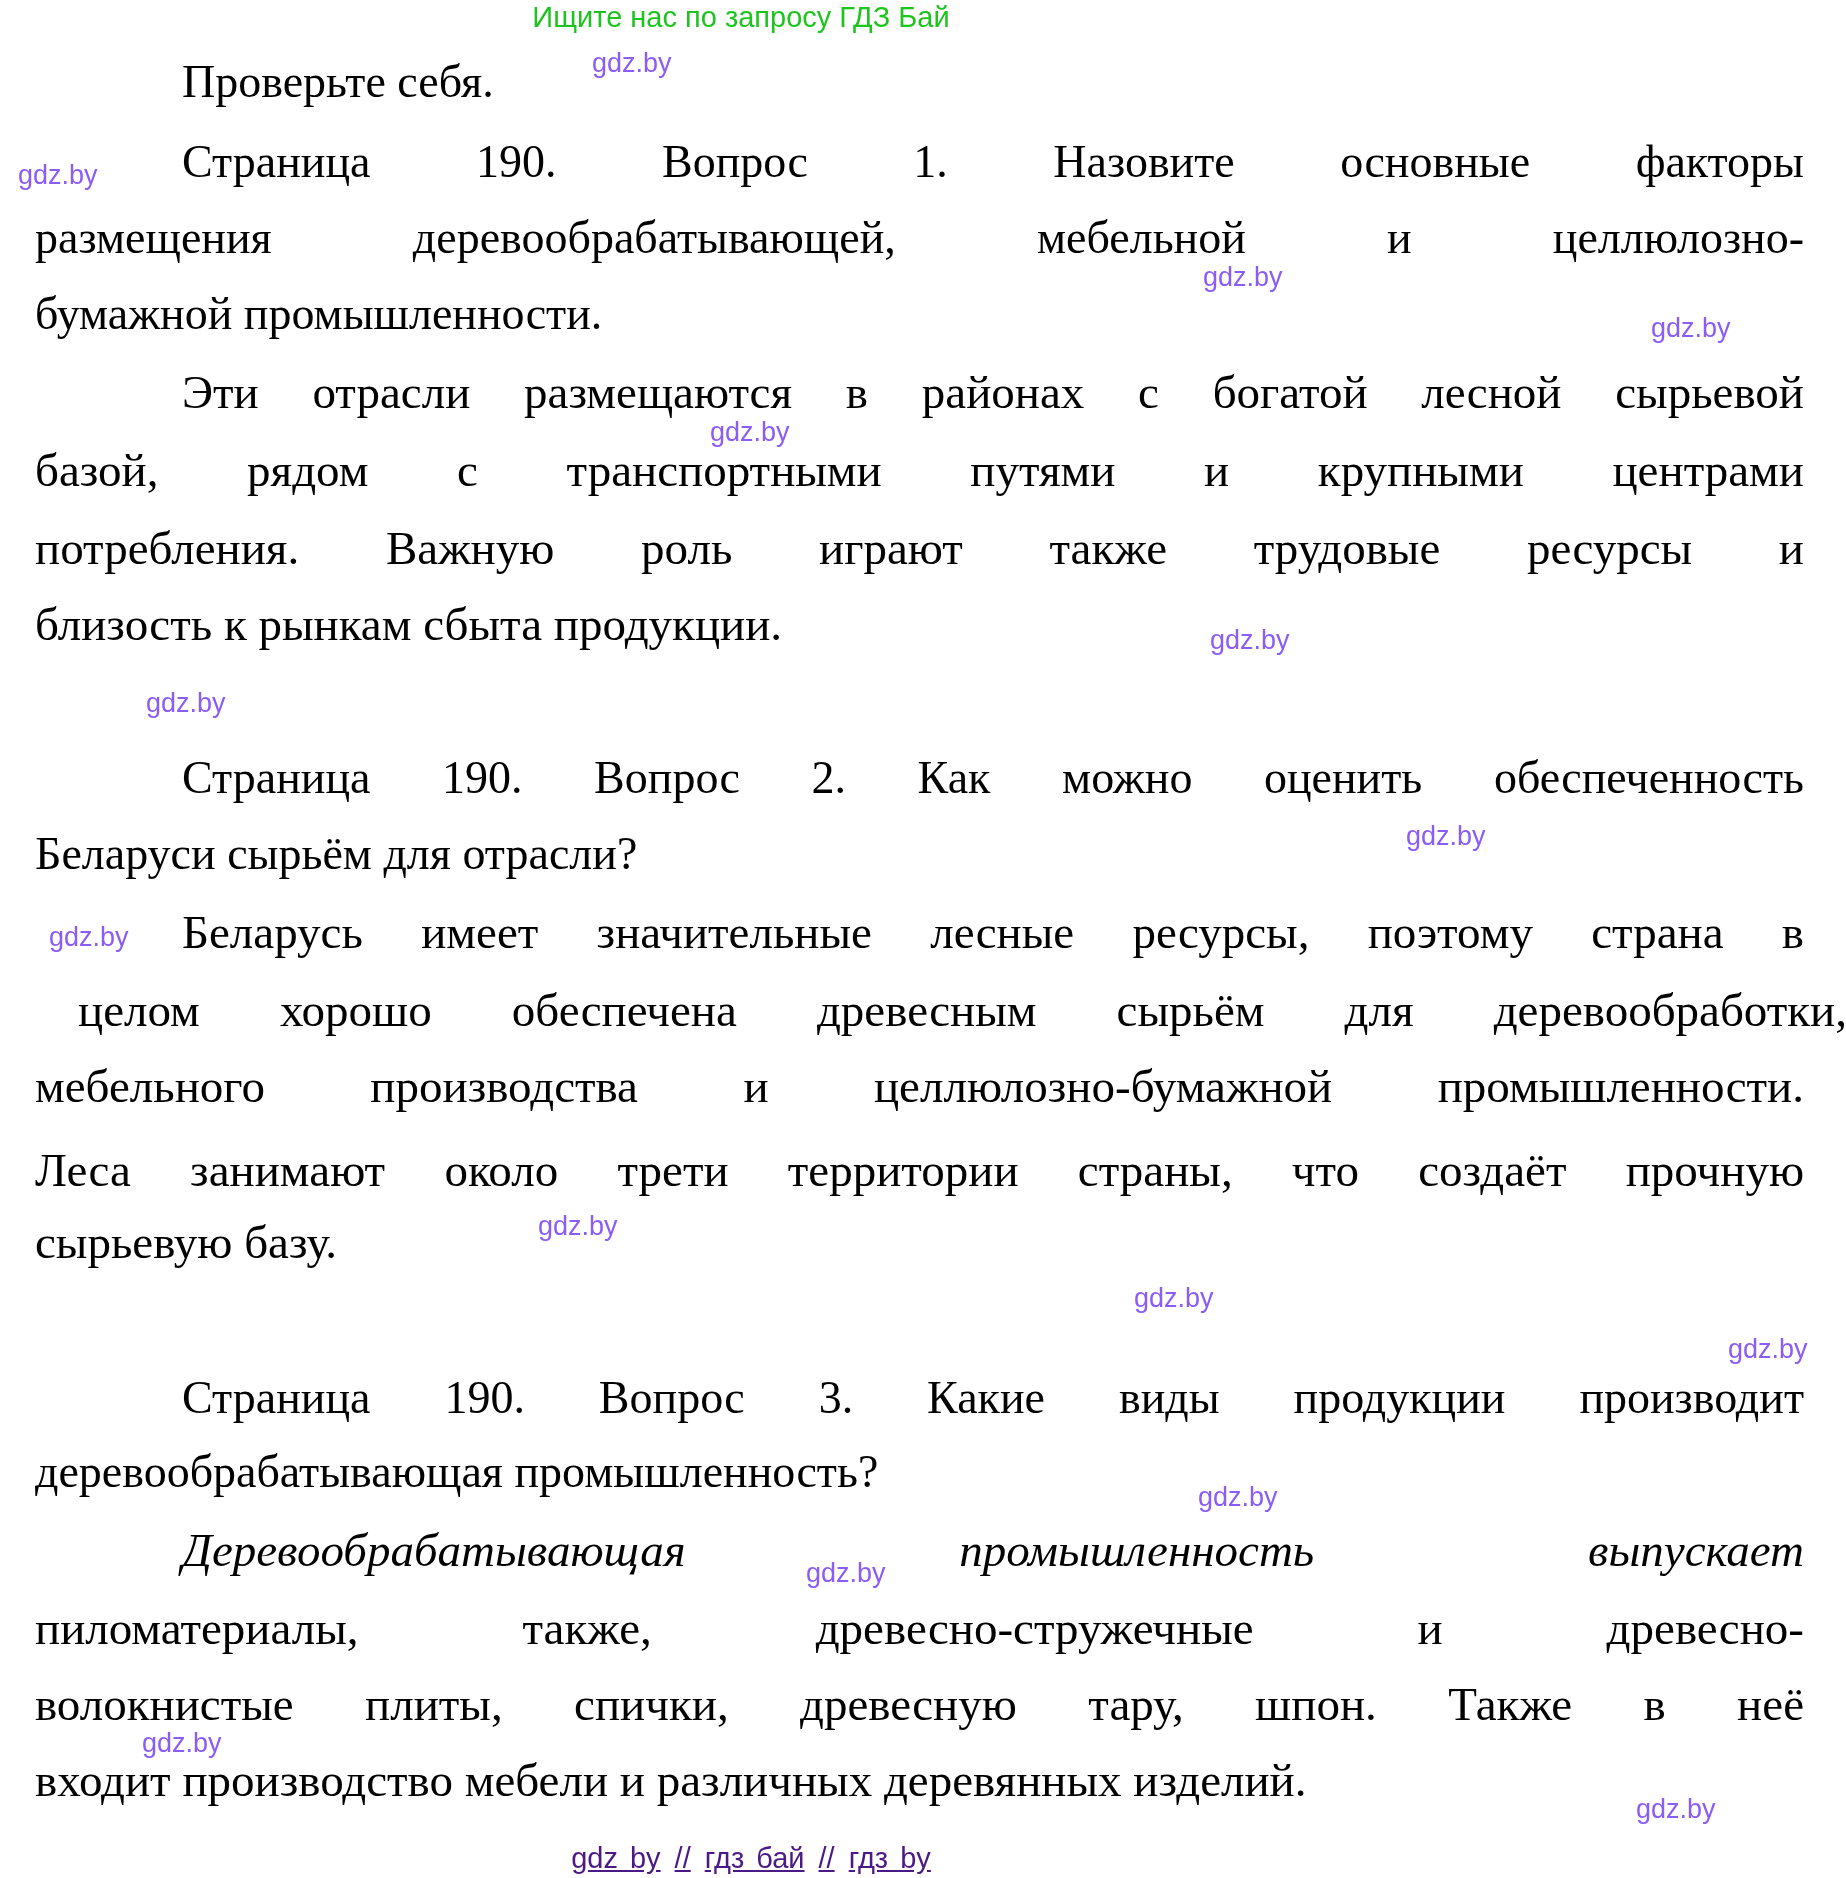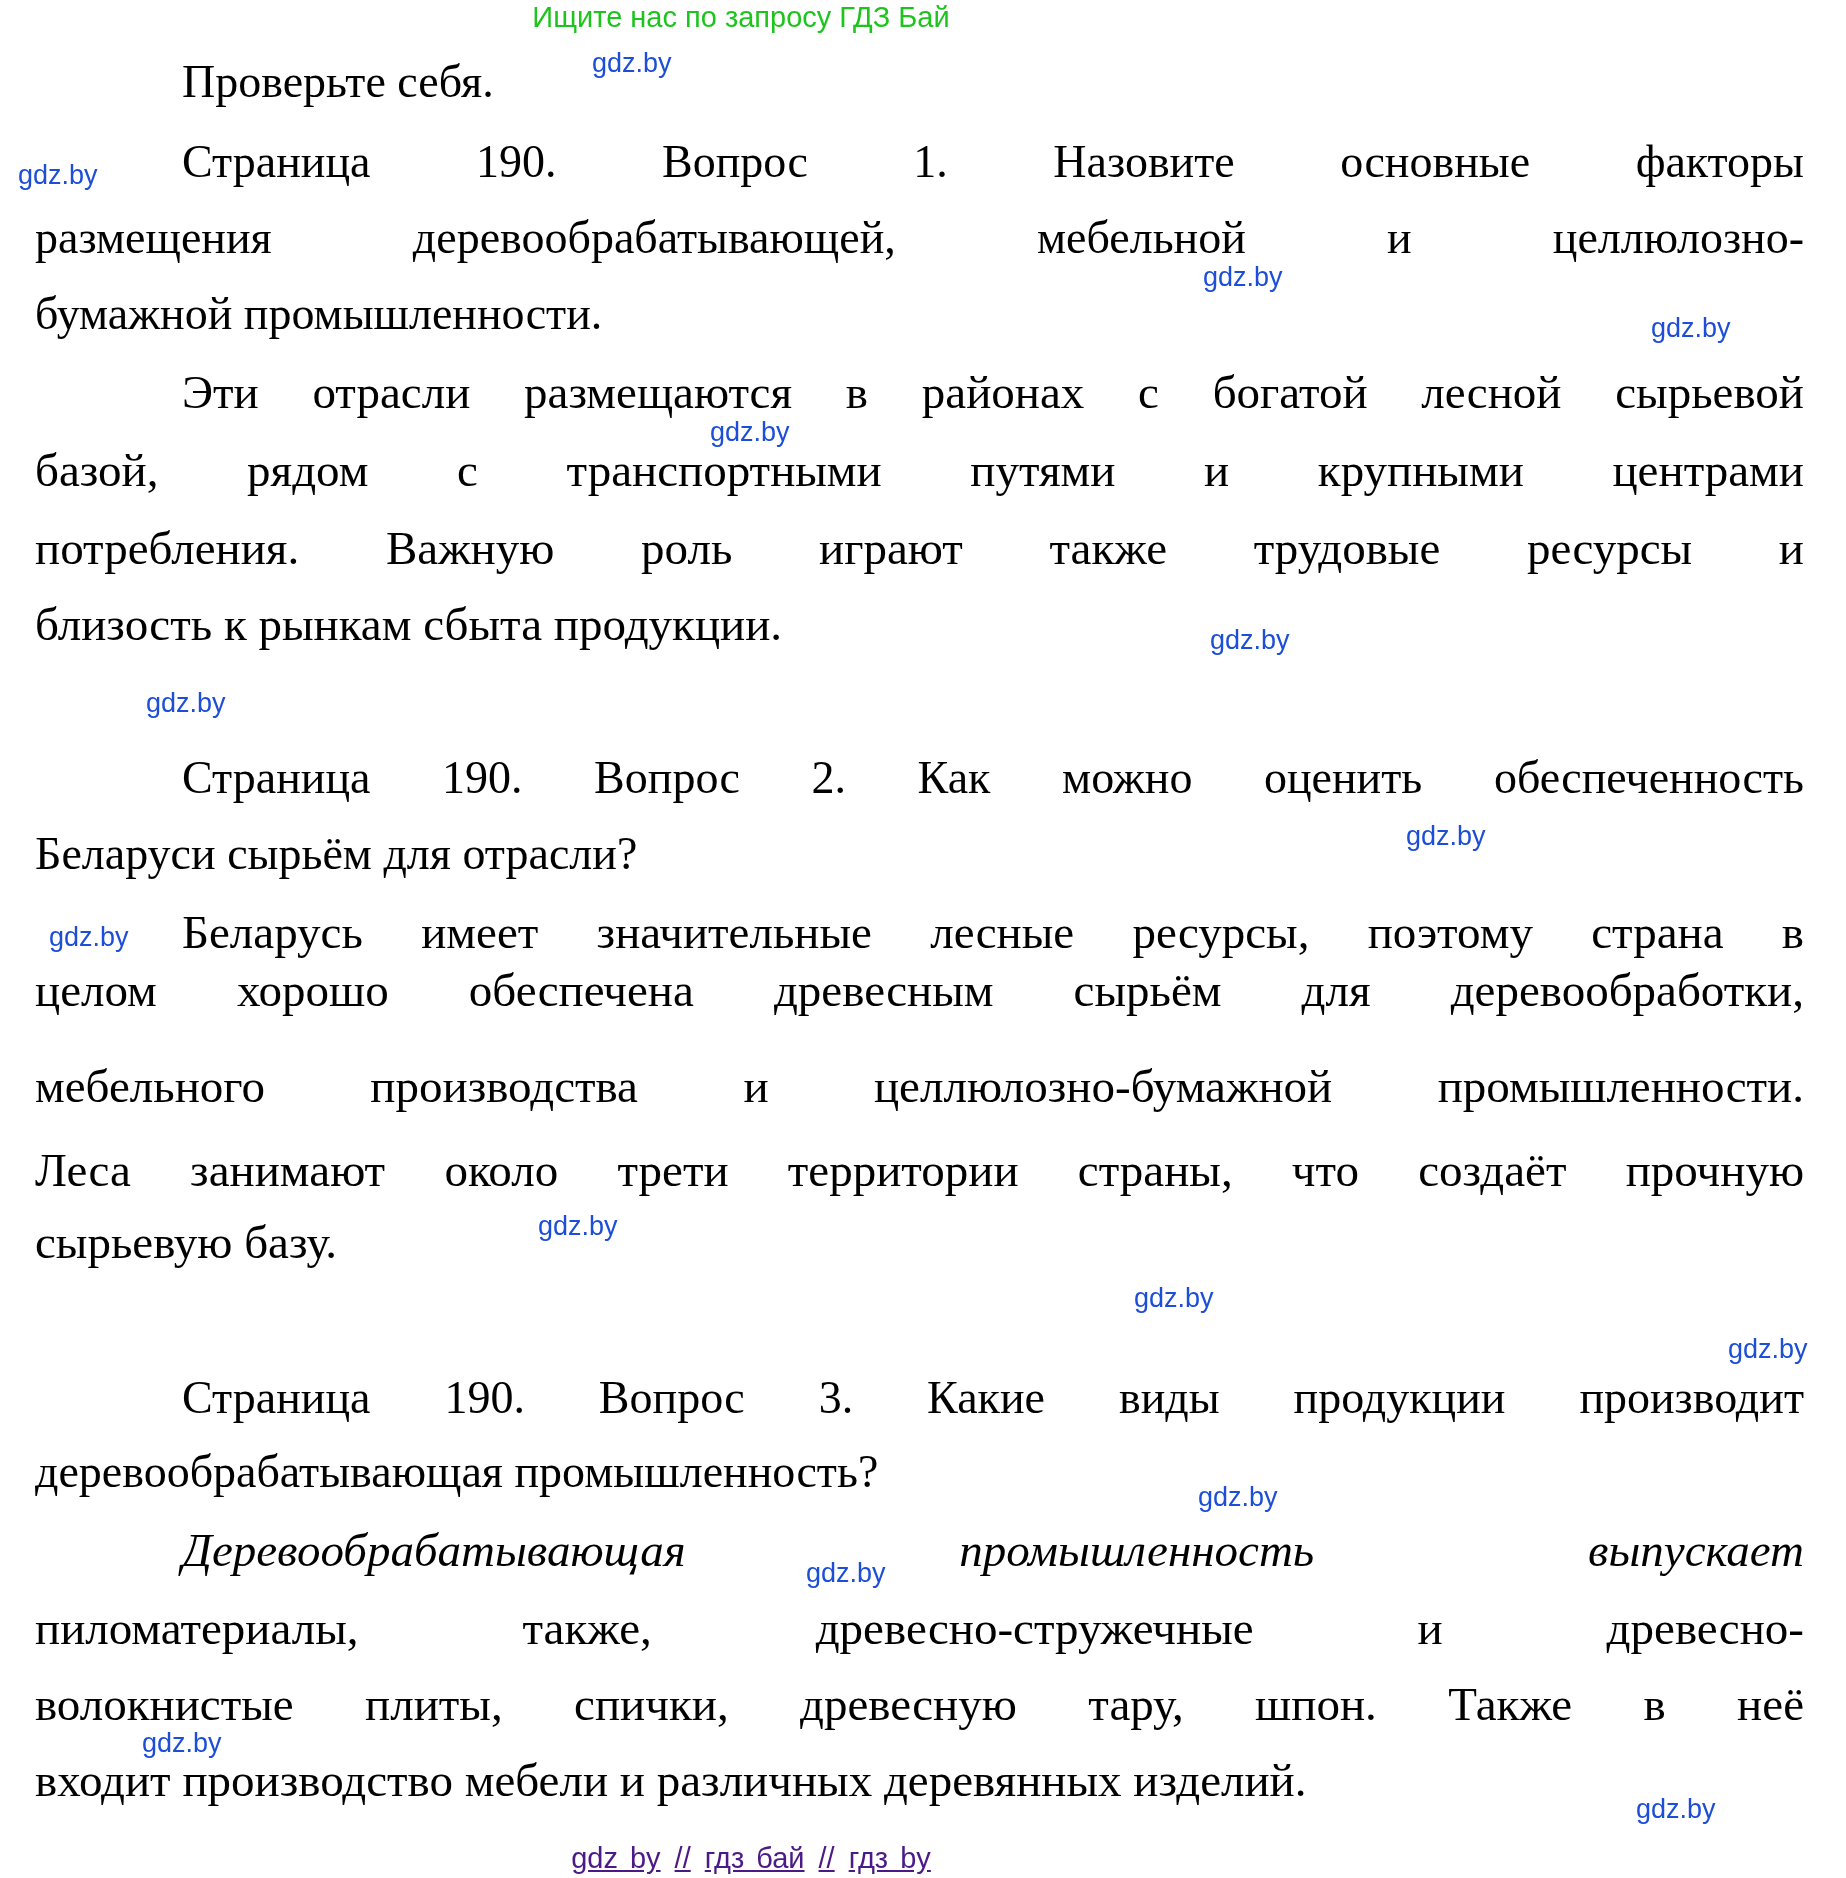--- a/index.html
+++ b/index.html
@@ -21,21 +21,21 @@
     position: absolute; left: 35px; width: 1769px; height: 60px;
     font-family: "Liberation Serif", serif; font-size: 47px; line-height: 60px;
     color: #000; white-space: nowrap;
     text-align: justify; text-align-last: justify;
   }
   .line.last { text-align-last: left; }
   .line.indent { left: 182px; width: 1622px; }
   .line.bold { font-weight: normal; font-size: 46px; }
   .wm {
     position: absolute; font-family: "Liberation Sans", sans-serif;
-    font-size: 27px; color: #1d4ed8; line-height: 30px; white-space: nowrap;
+    font-size: 27px; color: #8b5cf6; line-height: 30px; white-space: nowrap;
   }
 </style>
 </head>
 <body>
 
 <div class="banner">Ищите нас по запросу ГДЗ Бай</div>
 
 <div class="line bold indent last" style="top:52px;">Проверьте себя.</div>
 
 <div class="line bold indent" style="top:132px;">Страница 190. Вопрос 1. Назовите основные факторы</div>
@@ -44,21 +44,21 @@
 
 <div class="line indent" style="top:362px;">Эти отрасли размещаются в районах с богатой лесной сырьевой</div>
 <div class="line" style="top:440px;">базой, рядом с транспортными путями и крупными центрами</div>
 <div class="line" style="top:518px;">потребления. Важную роль играют также трудовые ресурсы и</div>
 <div class="line last" style="top:594px;">близость к рынкам сбыта продукции.</div>
 
 <div class="line bold indent" style="top:748px;">Страница 190. Вопрос 2. Как можно оценить обеспеченность</div>
 <div class="line bold last" style="top:824px;">Беларуси сырьём для отрасли?</div>
 
 <div class="line indent" style="top:902px;">Беларусь имеет значительные лесные ресурсы, поэтому страна в</div>
-<div class="line" style="top:960px;">целом хорошо обеспечена древесным сырьём для деревообработки,</div>
+<div class="line" style="top:980px;margin-left:43px;">целом хорошо обеспечена древесным сырьём для деревообработки,</div>
 <div class="line" style="top:1056px;">мебельного производства и целлюлозно-бумажной промышленности.</div>
 <div class="line" style="top:1140px;">Леса занимают около трети территории страны, что создаёт прочную</div>
 <div class="line last" style="top:1212px;">сырьевую базу.</div>
 
 <div class="line bold indent" style="top:1368px;">Страница 190. Вопрос 3. Какие виды продукции производит</div>
 <div class="line bold last" style="top:1442px;">деревообрабатывающая промышленность?</div>
 
 <div class="line indent" style="top:1520px;font-style:italic;">Деревообрабатывающая промышленность выпускает</div>
 <div class="line" style="top:1598px;">пиломатериалы, также, древесно-стружечные и древесно-</div>
 <div class="line" style="top:1674px;">волокнистые плиты, спички, древесную тару, шпон. Также в неё</div>

